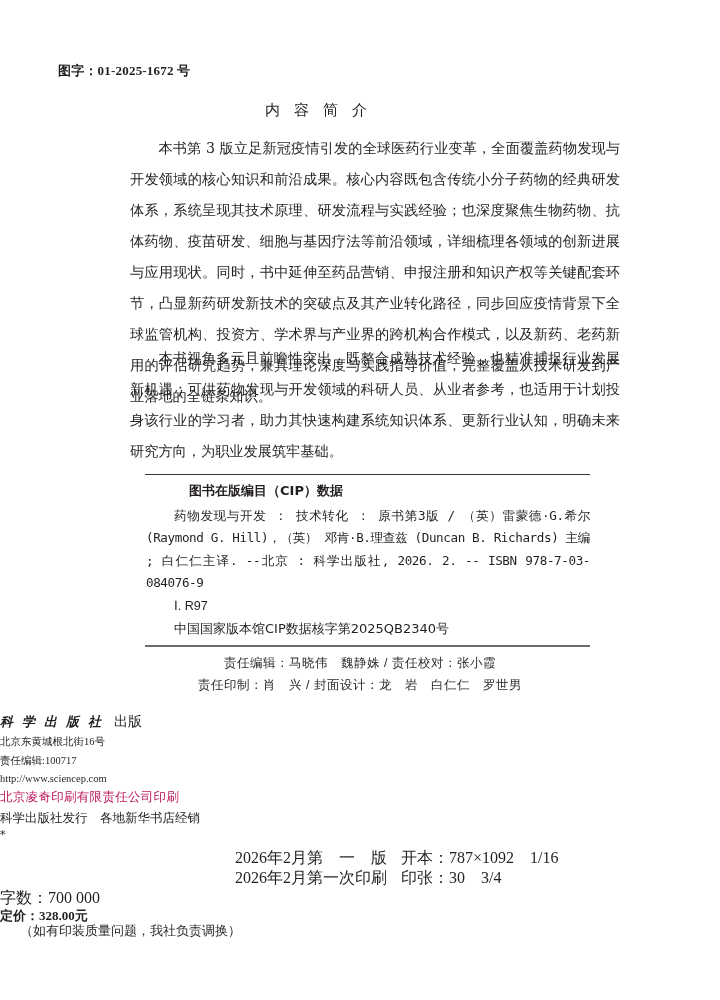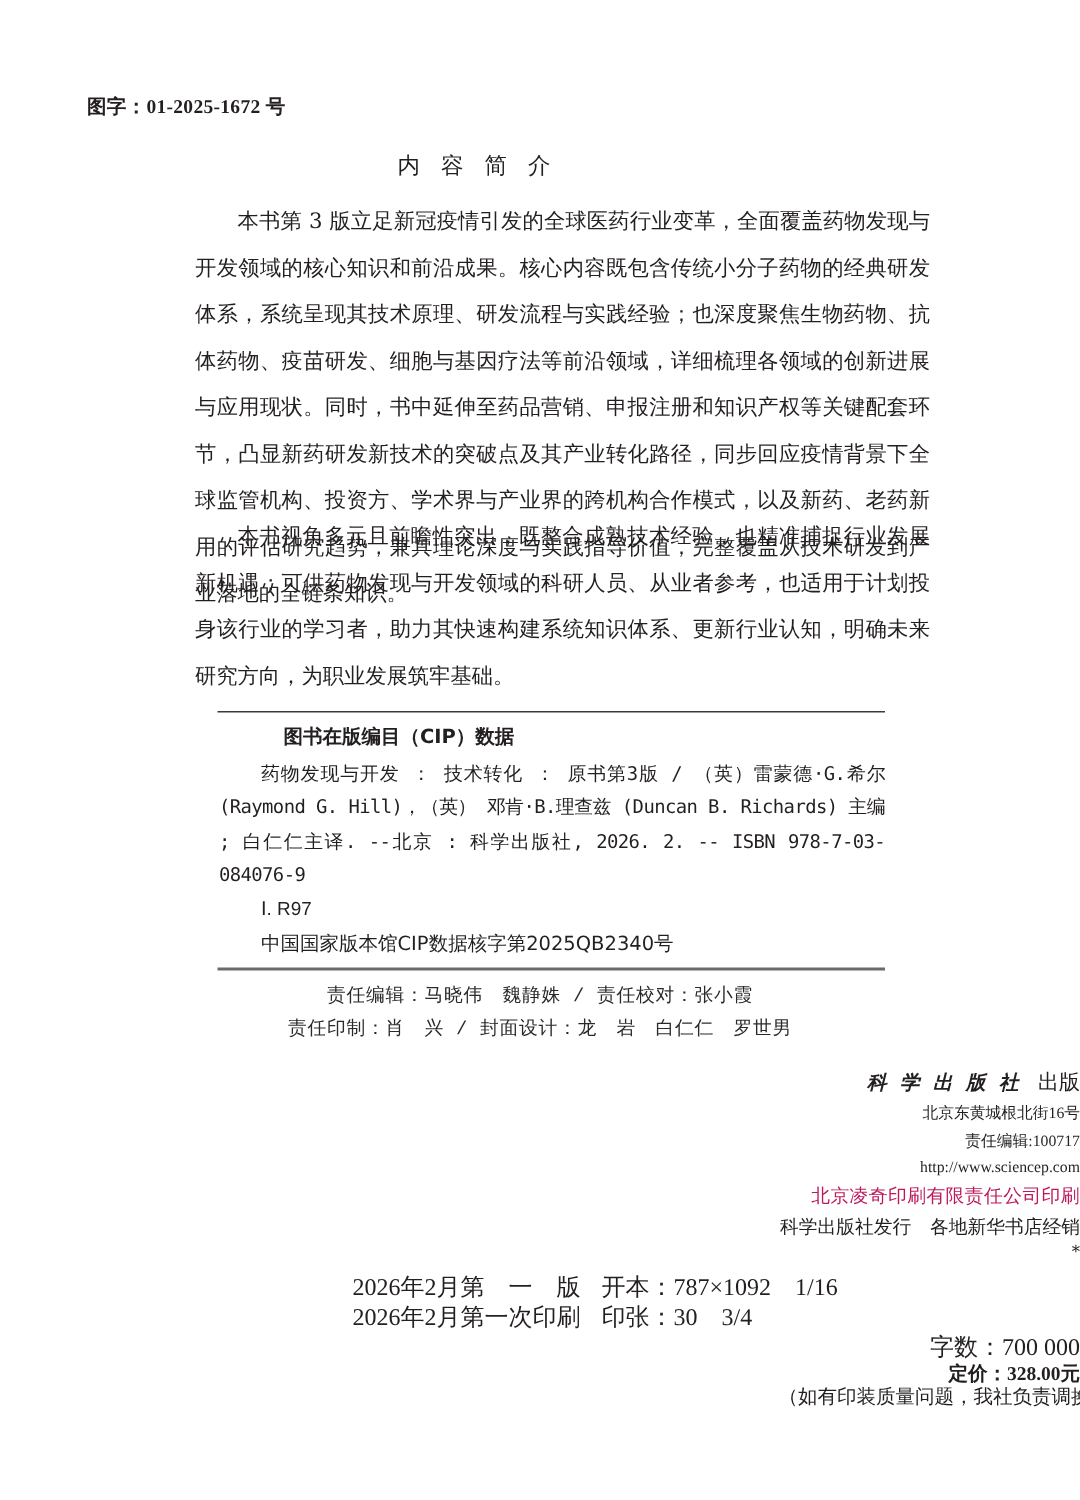--- a/index.html
+++ b/index.html
@@ -40,26 +40,26 @@
     font-family: "DejaVu Sans Mono", "Liberation Mono", monospace; letter-spacing: -0.4px;
     text-align: justify; text-align-last: left;
   }
   .cip-body p { margin: 0; }
   .cip-indent { text-indent: 28px; }
   .cip-class { left: 174px; top: 598px; font-size: 12.6px; font-family: Liberation Sans, sans-serif; }
   .cip-core { left: 174px; top: 620px; font-size: 13px; font-family: "DejaVu Sans", sans-serif; }
 
   .credits {
     left: 0; width: 720px; text-align: center; font-size: 12.5px;
-    font-family: Liberation Mono, monospace; color: #2a2a2a; letter-spacing: 0.5px;
+    font-family: Liberation Sans, sans-serif; color: #2a2a2a; letter-spacing: 0.5px;
   }
   #credit1 { top: 655px; }
   #credit2 { top: 677px; }
 
-  .center { left: 0; width: 720px; text-align: right; }
+  .center { left: 0; width: 720px; text-align: left; }
   .pub-line { top: 713px; font-size: 13px; }
   .pub-logo { font-family: "DejaVu Serif", serif; font-style: italic; font-weight: bold; letter-spacing: 9px; }
   .pub-suffix { font-family: "DejaVu Sans", sans-serif; font-size: 14px; margin-left: 4px; }
   .small { font-size: 10.5px; font-family: "Liberation Serif", serif; }
   #addr { top: 735px; }
   #postal { top: 754px; }
   #url { top: 773px; }
   #printer { top: 789px; font-size: 12.5px; color: #be185d; font-family: "DejaVu Sans", sans-serif; letter-spacing: 0.3px; }
   #distrib { top: 810px; font-size: 12.5px; font-family: "DejaVu Sans", sans-serif; }
   #star { top: 828px; font-size: 11px; }

